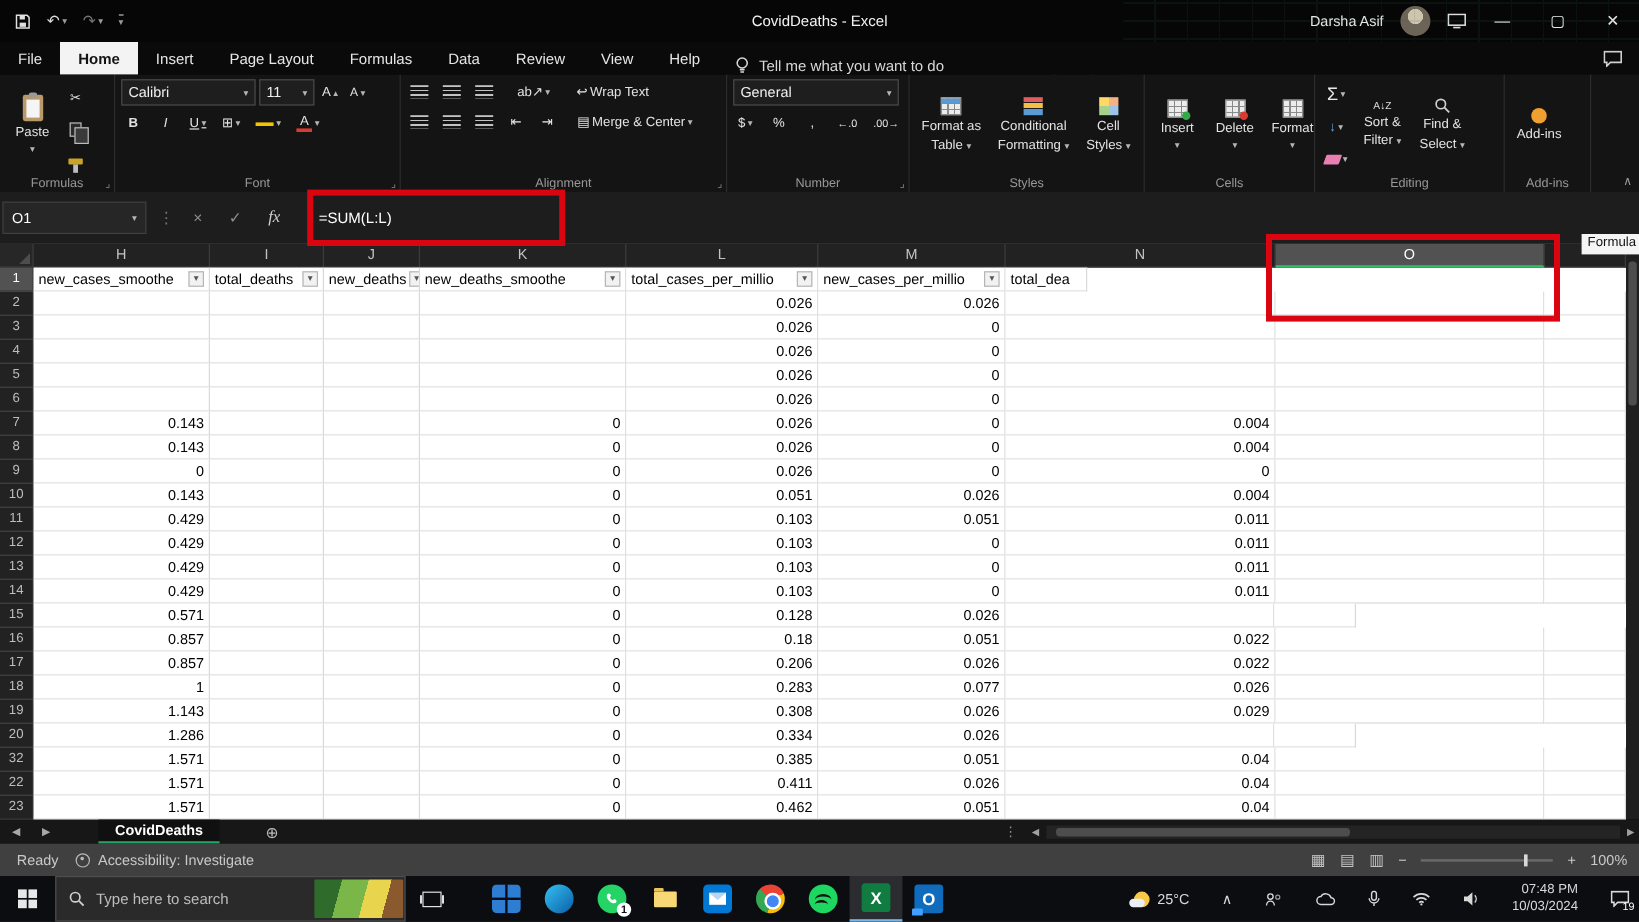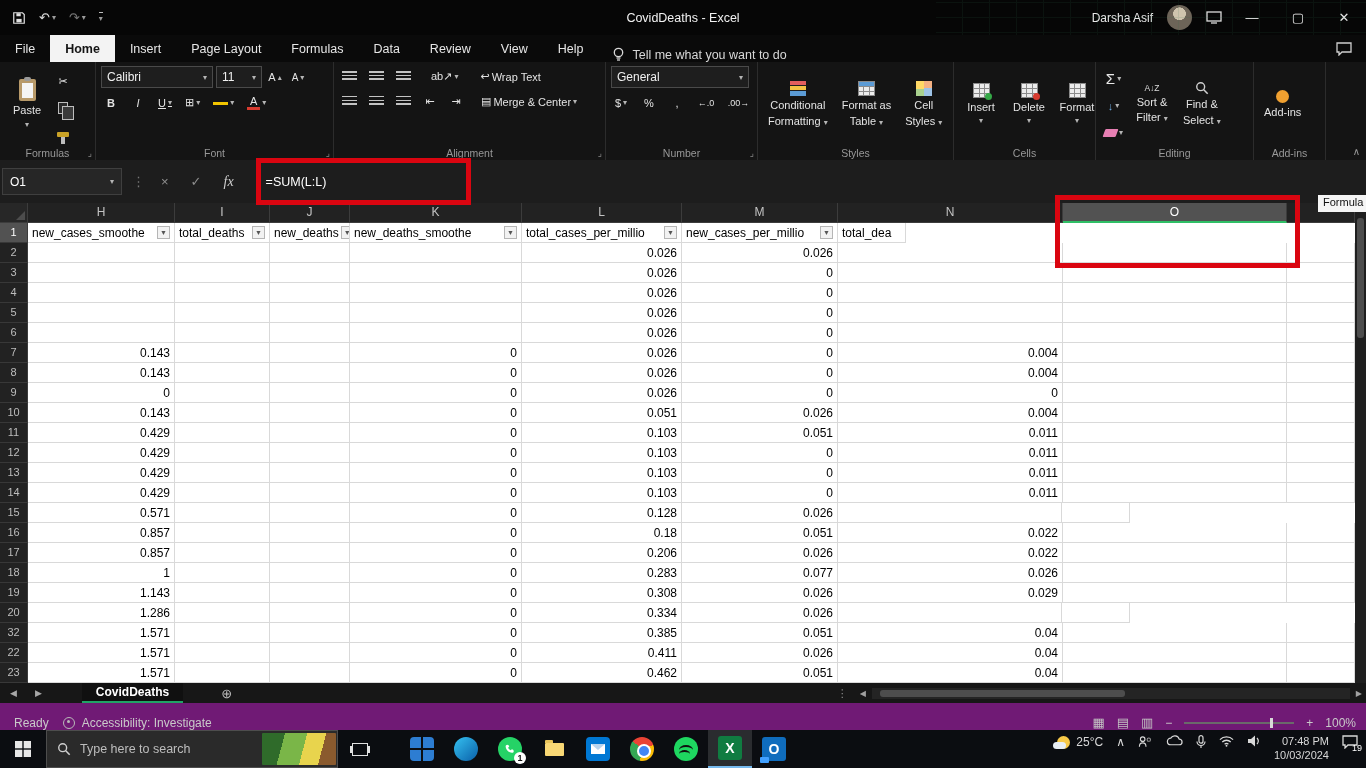--- a/index.html
+++ b/index.html
@@ -116,22 +116,22 @@
   #sheet-tab{margin-left:40px;height:20px;display:flex;align-items:center;padding:0 14px;
     color:#fff;font-weight:700;font-size:12px;border-bottom:2px solid #21a366;background:#101010}
   .addsheet{margin-left:38px;font-size:13px;color:#bdbdbd}
   .hsb{margin-left:auto;display:flex;align-items:center;gap:6px;padding-right:4px}
   .hsb .dots{color:#8f8f8f;font-size:11px;margin-right:6px}
   .htrack{width:478px;height:11px;background:#242424;position:relative}
   .hthumb{position:absolute;left:8px;top:2px;width:245px;height:7px;background:#4d4d4d;border-radius:3px}
   .harr{font-size:8px;color:#a0a0a0}
 
   
-  #statusbar{position:absolute;top:703px;left:0;width:1366px;height:27px;background:#701a75;
-    display:flex;align-items:flex-end;color:#c9c9c9;font-size:12px;z-index:4}
+  #statusbar{position:absolute;top:703px;left:0;width:1366px;height:27px;background:#404040;
+    display:flex;align-items:center;color:#c9c9c9;font-size:12px;z-index:4}
   .i-person{width:12px;height:12px;border:1.5px solid #b9b9b9;border-radius:50%;position:relative}
   .i-person:after{content:"";position:absolute;left:3px;top:2px;width:3px;height:3px;border-radius:50%;background:#b9b9b9}
   #sb-right{margin-left:auto;display:flex;align-items:center;gap:12px;padding-right:10px}
   .viewic{font-size:13px;color:#c3c3c3}
   .ztrack{width:110px;height:2px;background:#6a6a6a;position:relative}
   .zhandle{position:absolute;left:86px;top:-4px;width:3px;height:10px;background:#d8d8d8}
 
   
   #taskbar{position:absolute;top:730px;left:0;width:1366px;height:38px;background:#0b0d11;
     display:flex;align-items:center;color:#d8d8d8;z-index:5}
@@ -159,21 +159,21 @@
   .i-env:after{content:"";position:absolute;left:0;top:0;border-left:7px solid transparent;border-right:7px solid transparent;border-top:6px solid #b8d4ee}
   .chrome{background:conic-gradient(from -50deg,#ea4335 0 120deg,#fbbc05 120deg 240deg,#34a853 240deg 360deg);position:relative}
   .chrome:after{content:"";position:absolute;left:7px;top:7px;width:10px;height:10px;border-radius:50%;background:#4285f4;border:2.5px solid #fff}
   .spotify{background:#1ed760;position:relative;overflow:hidden}
   .spotify:before,.spotify:after{content:"";position:absolute;left:5px;border-top:2.5px solid #101010;border-radius:50%}
   .spotify:before{top:8px;width:14px;height:8px}
   .spotify:after{top:13px;width:11px;height:6px}
   .excel{background:#107c41;border-radius:3px}
   .outlook{background:#0f6cbd;border-radius:3px;position:relative}
   .outlook:after{content:"";position:absolute;left:-2px;bottom:-2px;width:9px;height:6px;background:#41a0ff;border-radius:1px}
-  #tray{margin-left:auto;display:flex;align-items:flex-start;gap:13px;padding-right:8px;font-size:12px}
+  #tray{margin-left:auto;display:flex;align-items:center;gap:27px;padding-right:8px;font-size:12px}
   .sun{width:13px;height:13px;border-radius:50%;background:#f7c948;position:relative}
   .sun:after{content:"";position:absolute;left:-4px;top:6px;width:13px;height:7px;border-radius:6px;background:#e8eef4}
   .clockblk{text-align:right;font-size:11px;line-height:1.25}
   .ac-badge{position:absolute;right:-4px;bottom:-4px;font-size:9px;color:#fff}
   .ac-wrap{position:relative}
 
   
   #red1{position:absolute;left:256px;top:158px;width:215px;height:47px;border:5px solid #da0510;z-index:60;pointer-events:none}
   #red2{position:absolute;left:1055px;top:195px;width:245px;height:73px;border:5px solid #da0510;z-index:60;pointer-events:none}
   #fbarlabel{position:absolute;left:1318px;top:195px;height:17px;background:#f5f5f5;color:#111;
@@ -389,28 +389,28 @@
             <span>.00→</span>
           </span>
       </div>
     </div>
     <span class="glabel">Number</span>
     <span class="launcher">⌟</span>
   </div>
 
   <div class="rgroup" style="width:196px">
     <div class="bigbtn">
+      <span class="i-table"></span>
+      <span>Format as</span>
+      <span><span>Table</span> <span class="c">▾</span></span>
+    </div>
+    <div class="bigbtn">
       <span class="i-cf"></span>
       <span>Conditional</span>
       <span><span>Formatting</span> <span class="c">▾</span></span>
-    </div>
-    <div class="bigbtn">
-      <span class="i-table"></span>
-      <span>Format as</span>
-      <span><span>Table</span> <span class="c">▾</span></span>
     </div>
     <div class="bigbtn">
       <span class="i-styles"></span>
       <span>Cell</span>
       <span><span>Styles</span> <span class="c">▾</span></span>
     </div>
     <span class="glabel">Styles</span>
   </div>
 
   <div class="rgroup" style="width:142px">

